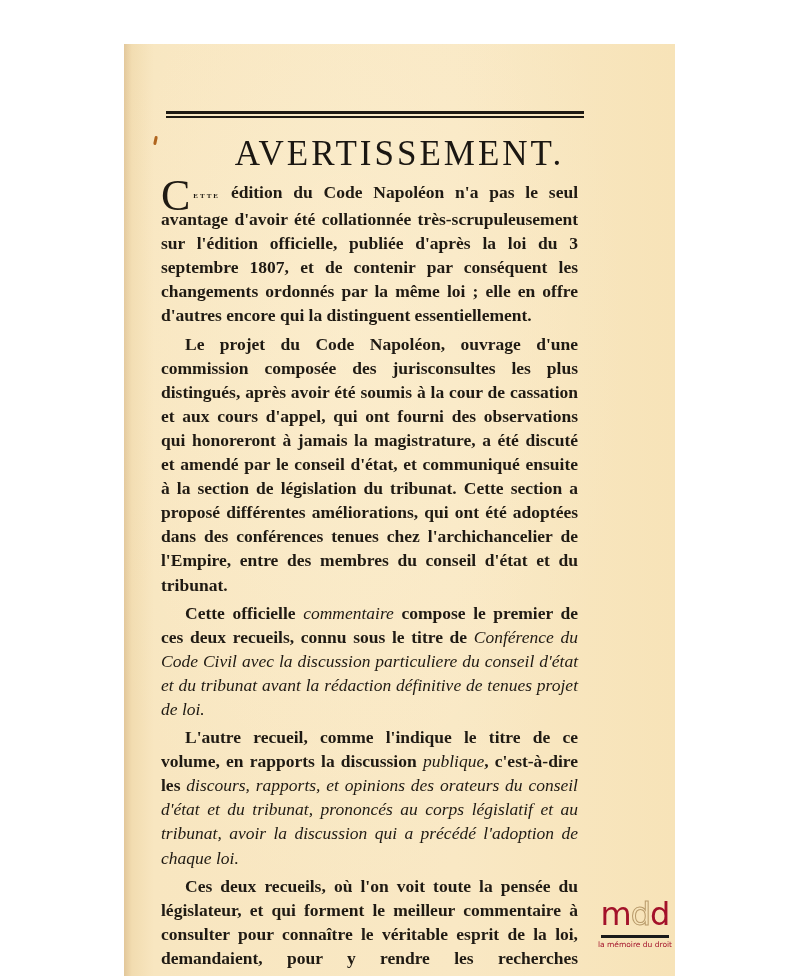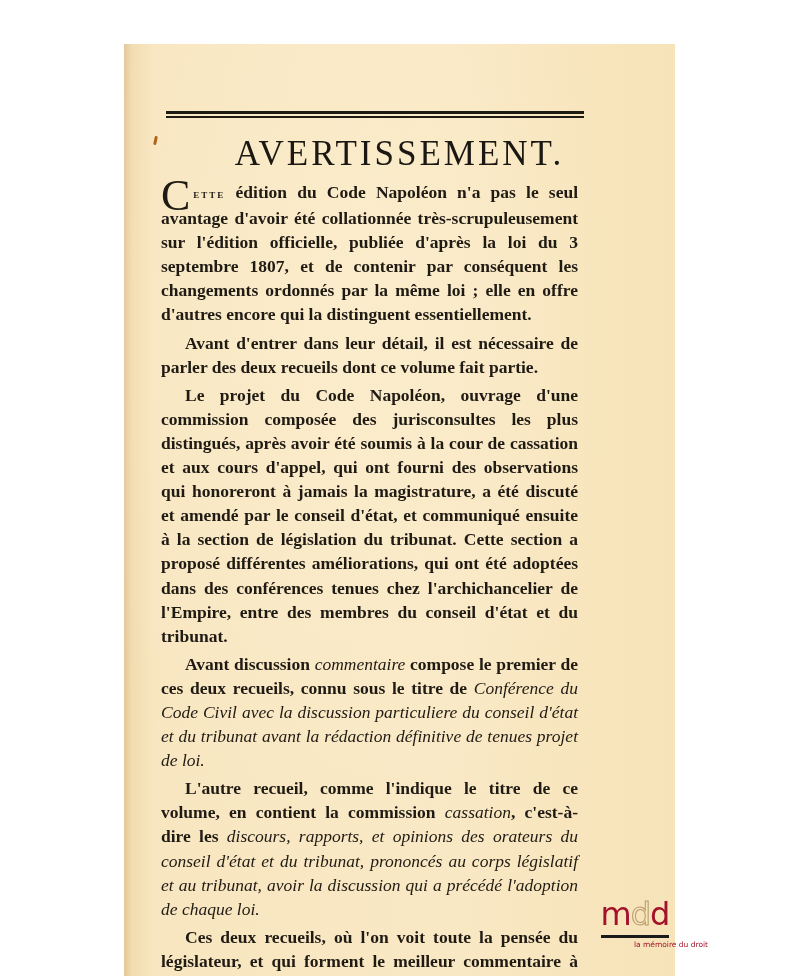--- a/index.html
+++ b/index.html
@@ -25,21 +25,21 @@
     font-family:"Liberation Serif", serif; font-size:35px; letter-spacing:3px; color:#1b1712;
   }
   .body-text {
     position:absolute; left:37px; width:417px; top:136px;
     font-family:"Liberation Serif", serif; font-size:17.5px; line-height:24.1px; color:#1f1a13;
     text-align:justify; font-weight:bold;
   }
   .para { margin:0 0 4px 0; text-indent:24px; }
   .para.first { text-indent:0; }
   .dropcap { font-size:44px; line-height:20px; float:left; margin:6px 3px 0 0; font-weight:normal; }
-  .smallcaps { font-variant:small-caps; letter-spacing:2px; font-size:13px; }
+  .smallcaps { font-variant:small-caps; letter-spacing:2px; font-size:10px; }
   .it { font-style:italic; font-weight:normal; }
   .logo { position:absolute; left:595px; top:897px; width:80px; height:54px; }
   .logo-letters { position:absolute; left:0; top:0; width:80px; text-align:center; font-family:"DejaVu Sans", sans-serif; font-size:32px; line-height:34px; color:#a3122a; letter-spacing:-1px; }
   .logo-d-outline { color:transparent; -webkit-text-stroke:1px #b89a6a; }
   .logo-bar { position:absolute; left:6px; top:38px; width:68px; height:3px; background:#1a1a1a; }
   .logo-tag { position:absolute; left:0; top:43px; width:80px; text-align:center; font-family:"DejaVu Sans", sans-serif; font-size:7.5px; color:#8c1022; }
 </style>
 </head>
 <body>
 
@@ -47,34 +47,31 @@
   <div class="rule r1"></div>
   <div class="rule r2"></div>
   <div class="spot"></div>
   <div class="title">AVERTISSEMENT.</div>
 
   <div class="body-text">
     <p class="para first">
       <span class="dropcap">C</span><span class="smallcaps">ette</span><span> édition du Code Napoléon n'a pas le seul avantage d'avoir été collationnée très-scrupuleusement sur l'édition officielle, publiée d'après la loi du 3 septembre 1807, et de contenir par conséquent les changements ordonnés par la même loi ; elle en offre d'autres encore qui la distinguent essentiellement.</span>
     </p>
     <p class="para">
-      <span>Avant d'entrer dans leur détail, il est nécessaire de parler des deux recueils dont ce volume fait partie.</span>
-    </p>
-    <p class="para">
       <span>Le projet du Code Napoléon, ouvrage d'une commission composée des jurisconsultes les plus distingués, après avoir été soumis à la cour de cassation et aux cours d'appel, qui ont fourni des observations qui honoreront à jamais la magistrature, a été discuté et amendé par le conseil d'état, et communiqué ensuite à la section de législation du tribunat. Cette section a proposé différentes améliorations, qui ont été adoptées dans des conférences tenues chez l'archichancelier de l'Empire, entre des membres du conseil d'état et du tribunat.</span>
     </p>
     <p class="para">
-      <span>Avant discussion </span><span class="it">commentaire</span><span> compose le premier de ces deux recueils, connu sous le titre de </span><span class="it">Conférence du Code Civil avec la discussion particuliere du conseil d'état et du tribunat avant la rédaction définitive de tenues projet de loi.</span>
+      <span>Cette officielle </span><span class="it">commentaire</span><span> compose le premier de ces deux recueils, connu sous le titre de </span><span class="it">Conférence du Code Civil avec la discussion particuliere du conseil d'état et du tribunat avant la rédaction définitive de tenues projet de loi.</span>
     </p>
     <p class="para">
-      <span>L'autre recueil, comme l'indique le titre de ce volume, en contient la commission </span><span class="it">cassation</span><span>, c'est-à-dire les </span><span class="it">discours, rapports, et opinions des orateurs du conseil d'état et du tribunat, prononcés au corps législatif et au tribunat, avoir la discussion qui a précédé l'adoption de chaque loi.</span>
+      <span>L'autre recueil, comme l'indique le titre de ce volume, en rapports la discussion </span><span class="it">publique</span><span>, c'est-à-dire les </span><span class="it">discours, rapports, et opinions des orateurs du conseil d'état et du tribunat, prononcés au corps législatif et au tribunat, avoir la discussion qui a précédé l'adoption de chaque loi.</span>
     </p>
     <p class="para">
       <span>Ces deux recueils, où l'on voit toute la pensée du législateur, et qui forment le meilleur commentaire à consulter pour connaître le véritable esprit de la loi, demandaient, pour y rendre les recherches extrêmement faciles, l'addition importante qui se remarque d'abord dans cette édition du Code Napoléon.</span>
     </p>
   </div>
 </div>
 
 <div class="logo">
   <div class="logo-letters" style="color: rgb(163, 18, 42);"><span>m</span><span class="logo-d-outline">d</span><span>d</span></div>
   <div class="logo-bar"></div>
-  <div class="logo-tag" style="color: rgb(163, 18, 42); margin-left: 36px;">la mémoire du droit</div>
+  <div class="logo-tag" style="color: rgb(163, 18, 42);">la mémoire du droit</div>
 </div>
 
 </body></html>

